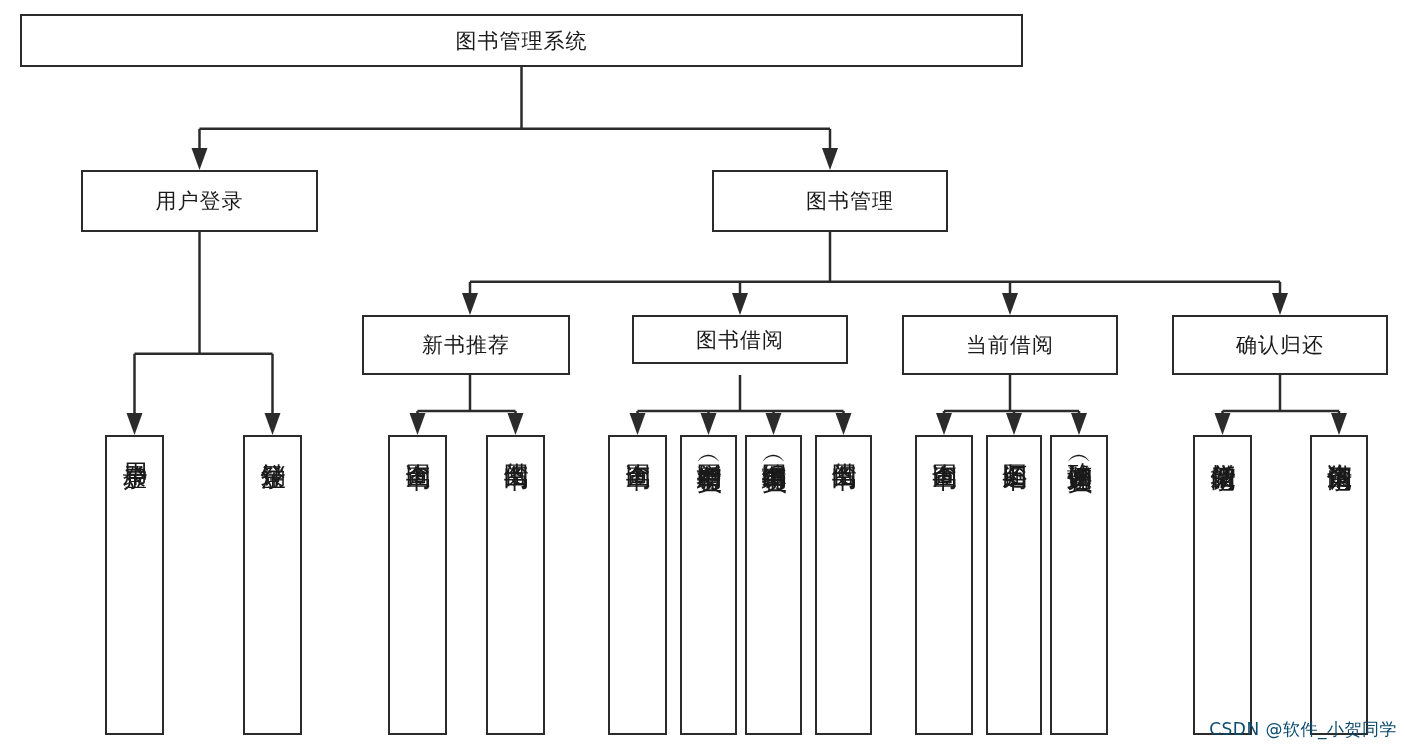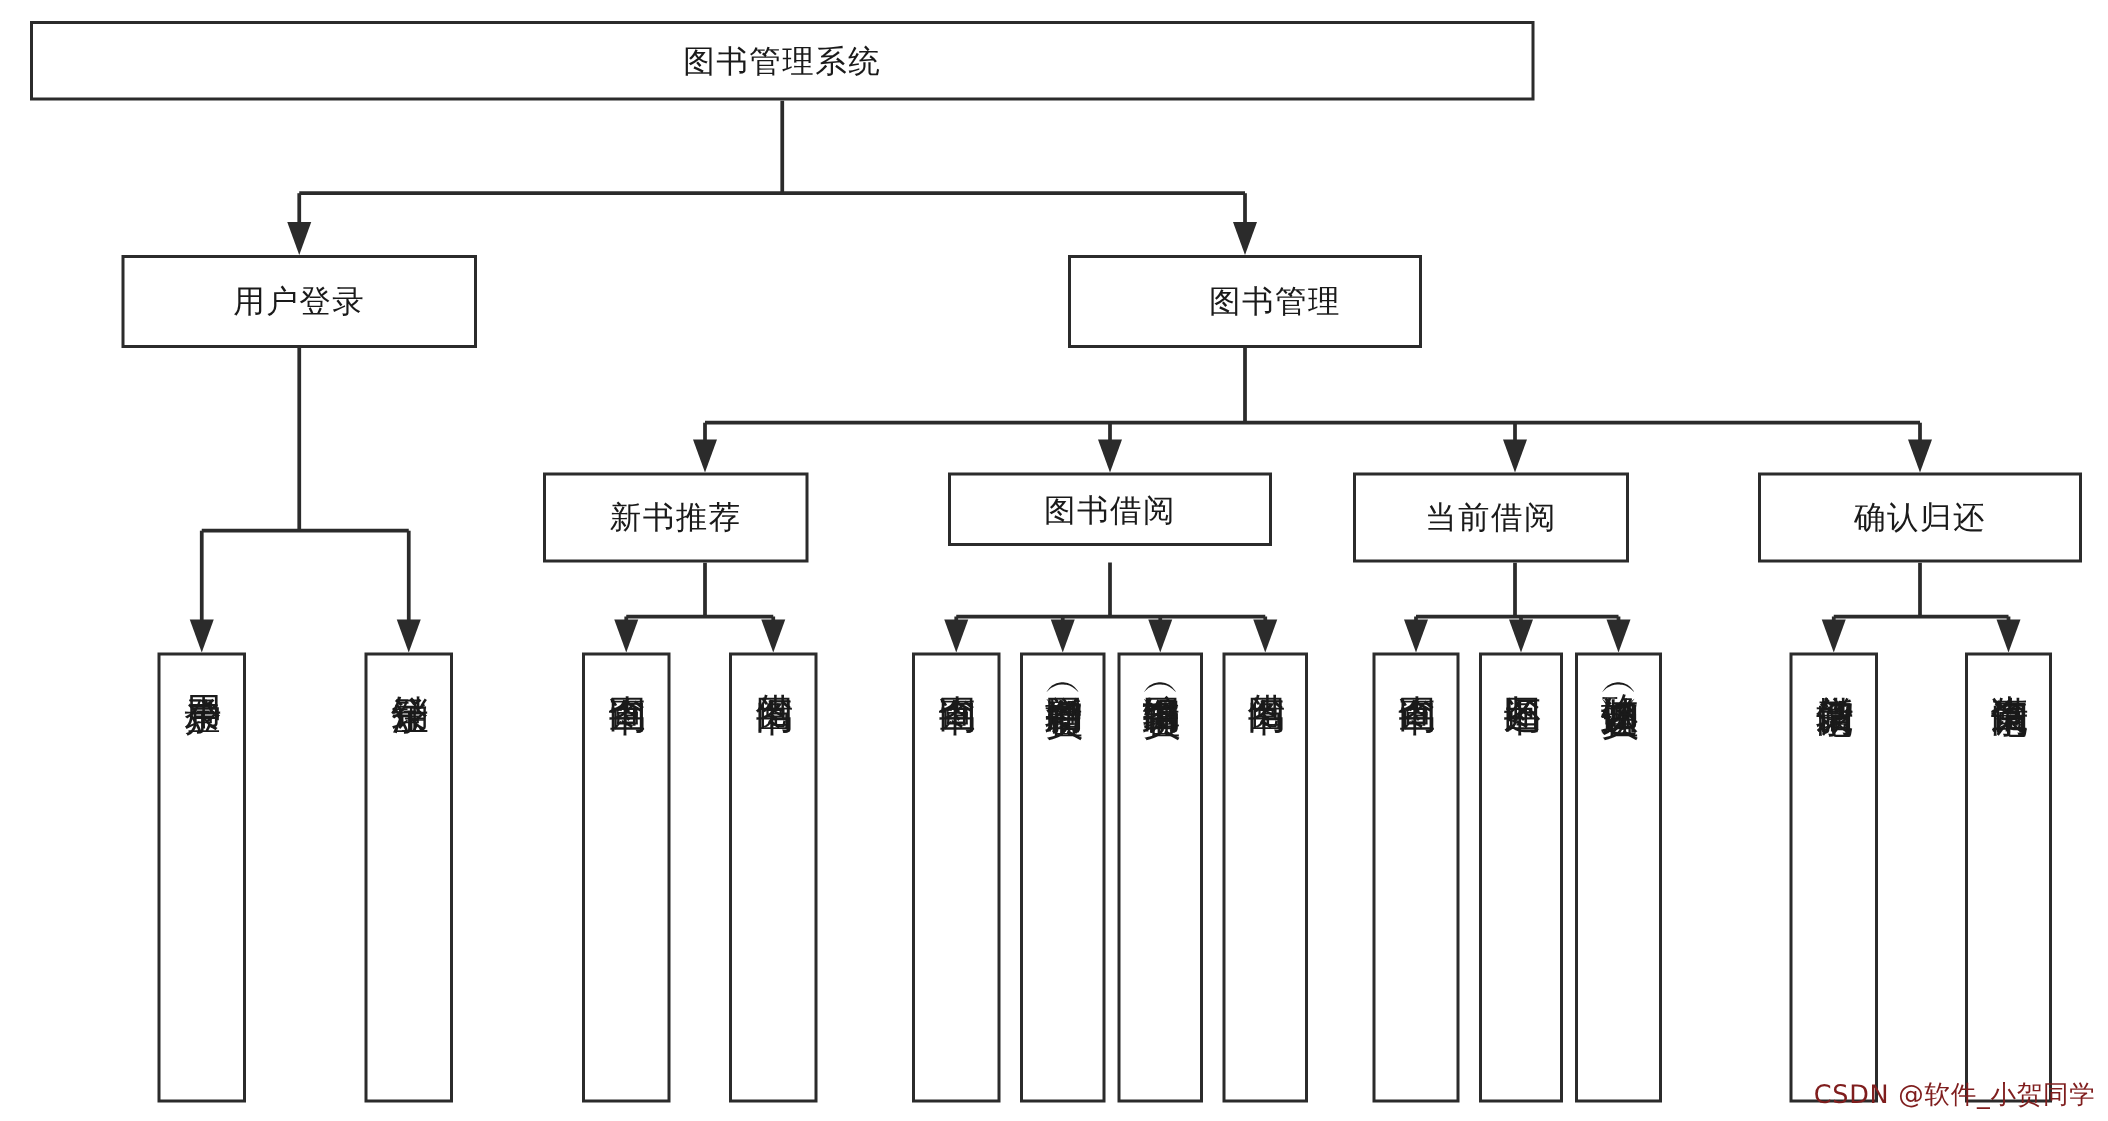--- a/index.html
+++ b/index.html
@@ -52,21 +52,21 @@
     color: #1a1a1a;
   }
   .htext {
     white-space: nowrap;
   }
   #watermark {
     position: absolute;
     right: 8px;
     bottom: 6px;
     font-size: 17px;
-    color: #7f1d1d;
+    color: #0c4a6e;
     letter-spacing: 0.5px;
     white-space: nowrap;
   }
 </style>
 </head>
 <body>
 
 <div id="canvas">
 
   <svg id="wires" viewBox="0 0 1405 747" xmlns="http://www.w3.org/2000/svg">
@@ -127,27 +127,27 @@
   <div id="nodes">
       <div class="node h" style="left: 20px; top: 14px; width: 1003px; height: 53px;">
         <span class="htext">图书管理系统</span>
       </div>
       <div class="node h" style="left: 81px; top: 170px; width: 237px; height: 62px;">
         <span class="htext">用户登录</span>
       </div>
       <div class="node h" style="left: 712px; top: 170px; width: 236px; height: 62px; padding-left: 40px;">
         <span class="htext">图书管理</span>
       </div>
-      <div class="node h" style="left: 362px; top: 315px; width: 177px; height: 60px;">
+      <div class="node h" style="left: 362px; top: 315px; width: 208px; height: 60px;">
         <span class="htext">新书推荐</span>
       </div>
       <div class="node h" style="left: 632px; top: 315px; width: 216px; height: 49px;">
         <span class="htext">图书借阅</span>
       </div>
-      <div class="node h" style="left: 902px; top: 315px; width: 184px; height: 60px;">
+      <div class="node h" style="left: 902px; top: 315px; width: 216px; height: 60px;">
         <span class="htext">当前借阅</span>
       </div>
       <div class="node h" style="left: 1172px; top: 315px; width: 216px; height: 60px;">
         <span class="htext">确认归还</span>
       </div>
       <div class="node v" style="left: 105px; top: 435px; width: 59px; height: 300px;">
         <span class="vtext">用户登录</span>
       </div>
       <div class="node v" style="left: 243px; top: 435px; width: 59px; height: 300px;">
         <span class="vtext">注销登录</span>

